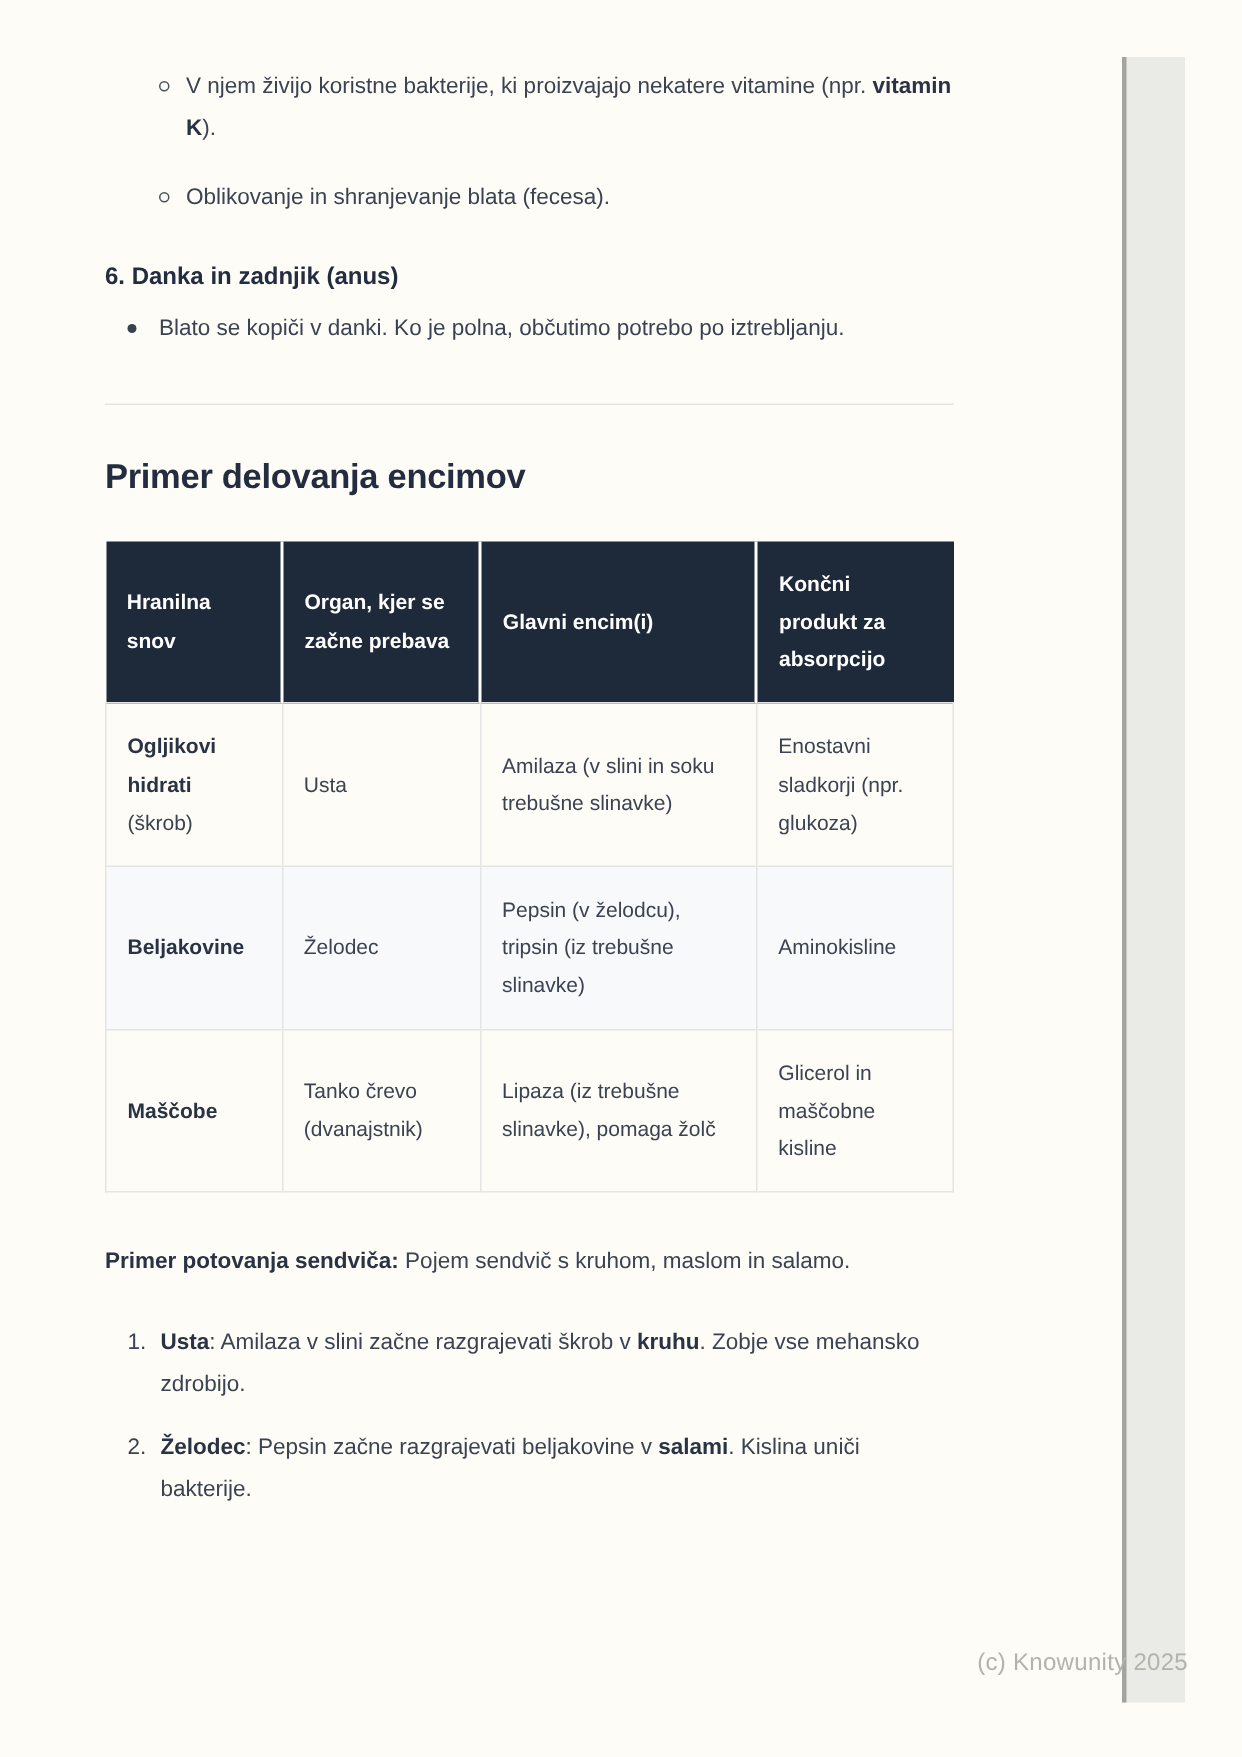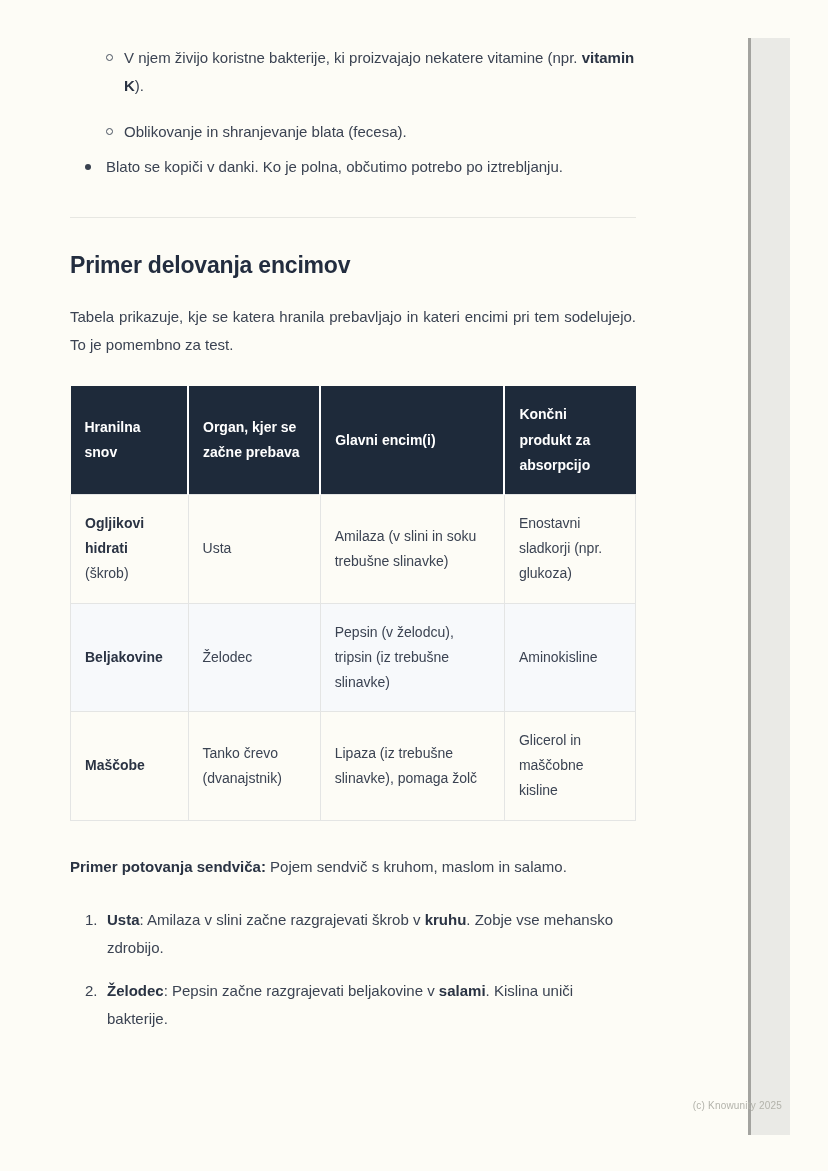--- a/index.html
+++ b/index.html
@@ -59,54 +59,54 @@
   tbody tr.alt{background:var(--row-alt-bg);}
   .sandwich{margin-top:32px;}
   .steps{margin-top:26px;padding-left:15px;counter-reset:step;}
   .steps > li{grid-template-columns:22px 1fr;margin-bottom:15px;}
   .steps .marker.number{margin-top:0;}
   .scroll-strip{
     position:absolute;left:748px;top:38px;width:42px;height:1097px;
     background:var(--strip-bg);border-left:3px solid var(--strip-edge);
   }
   .watermark{
-    position:absolute;top:1100px;right:46px;
-    font-size:10px;color:var(--watermark);letter-spacing:0.2px;
+    position:absolute;top:1100px;right:36px;
+    font-size:16px;color:var(--watermark);letter-spacing:0.2px;
   }
 </style>
 </head>
 <body>
 
 <div class="page">
   <div class="content">
 
     <ul class="list sublist">
         <li>
           <span class="marker circle"></span>
           <div class="li-body"><span>V njem živijo koristne bakterije, ki proizvajajo nekatere vitamine (npr. </span><span class="b">vitamin K</span><span>).</span></div>
         </li>
         <li>
           <span class="marker circle"></span>
           <div class="li-body"><span>Oblikovanje in shranjevanje blata (fecesa).</span></div>
         </li>
       </ul>
 
+    <h3>6. Danka in zadnjik (anus)</h3>
 
     <ul class="list bullets">
         <li>
           <span class="marker disc"></span>
           <div class="li-body"><span>Blato se kopiči v danki. Ko je polna, občutimo potrebo po iztrebljanju.</span></div>
         </li>
       </ul>
 
     <hr>
 
     <h2>Primer delovanja encimov</h2>
 
-    <p class="justify">Tabela prikazuje, kje se katera hranila prebavljajo in kateri encimi pri tem sodelujejo. To je pomembno za test.</p>
 
     <table>
       <colgroup>
           <col style="width: 20.8%;">
           <col style="width: 23.4%;">
           <col style="width: 32.6%;">
           <col style="width: 23.2%;">
         </colgroup>
       <thead>
           <tr>

